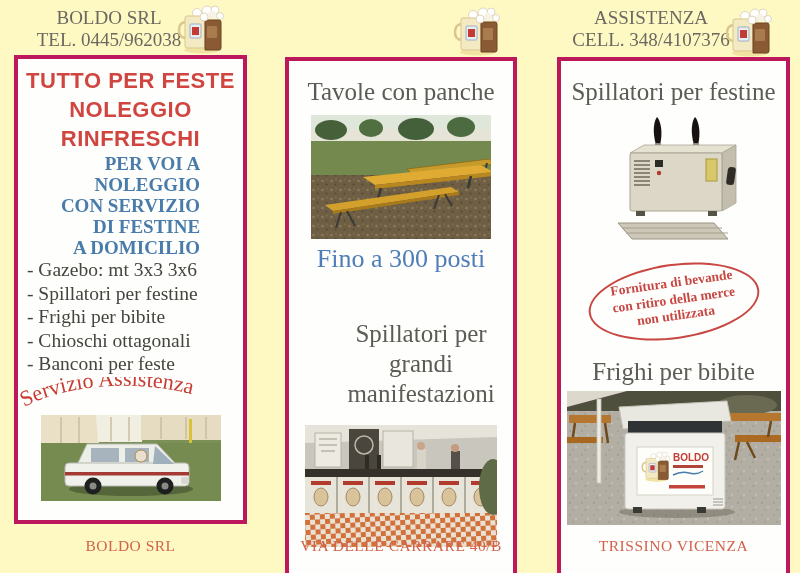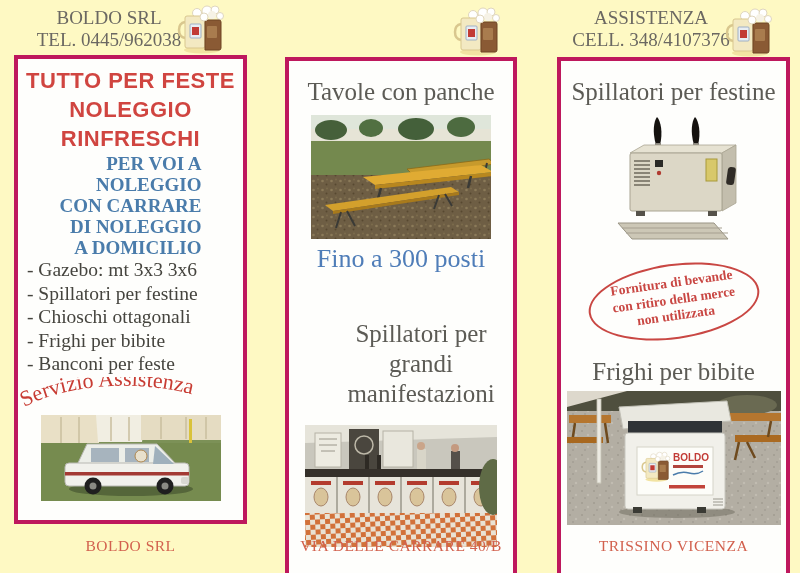--- a/index.html
+++ b/index.html
@@ -102,29 +102,29 @@
 
   <div class="panel panel-left">
     <div class="red-title">
       <div>TUTTO PER FESTE</div>
       <div>NOLEGGIO</div>
       <div>RINFRESCHI</div>
     </div>
     <div class="blue-title">
       <div>PER VOI A</div>
       <div>NOLEGGIO</div>
-      <div>CON CARRARE</div>
-      <div>DI NOLEGGIO</div>
+      <div>CON SERVIZIO</div>
+      <div>DI FESTINE</div>
       <div>A DOMICILIO</div>
     </div>
     <div class="rental-list">
       <div>- Gazebo: mt 3x3 3x6</div>
       <div>- Spillatori per festine</div>
+      <div>- Frighi per bibite</div>
       <div>- Chioschi ottagonali</div>
-      <div>- Frighi per bibite</div>
       <div>- Banconi per feste</div>
     </div>
     <svg class="arc-svg" width="226" height="38" viewBox="0 0 226 38">
       <defs>
           <path id="arcpath" d="M6,30 C60,2 150,0 221,34"></path>
         </defs>
       <text font-size="22" fill="#c83c33" font-family="Liberation Serif,serif">
         <textPath href="#arcpath">Servizio Assistenza</textPath>
       </text>
     </svg>

